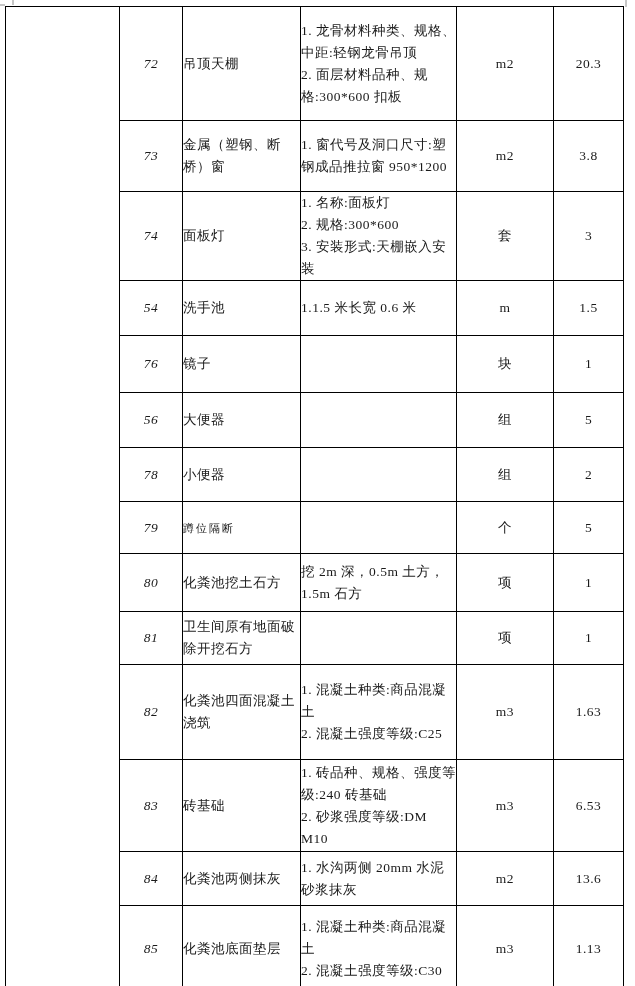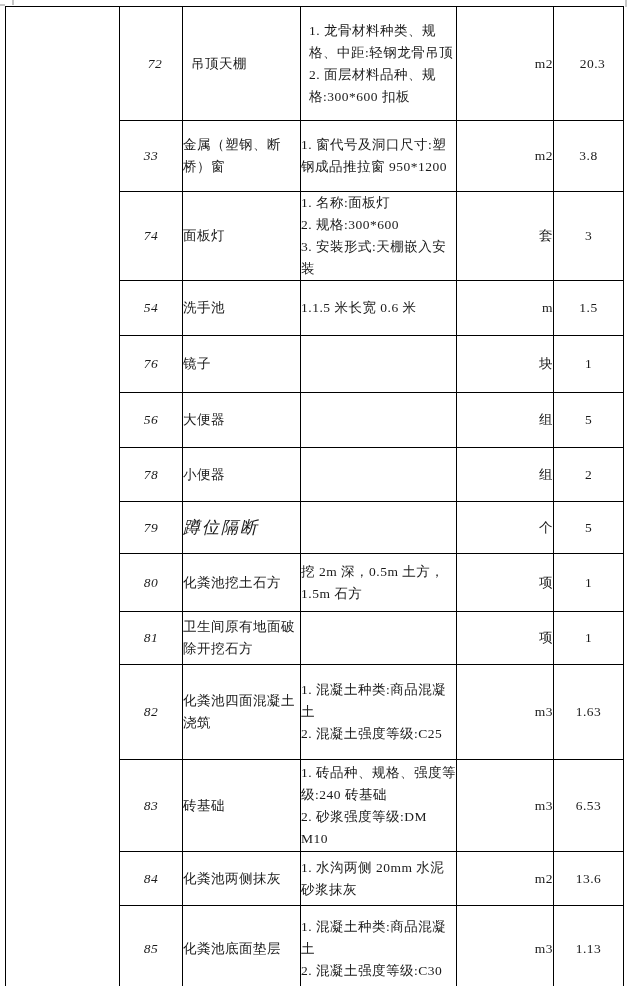--- a/index.html
+++ b/index.html
@@ -51,44 +51,44 @@
   }
   td.col-name {
     text-align: left;
     padding: 2px 10px;
   }
   td.col-desc {
     text-align: left;
     padding: 2px 5px 2px 7px;
     white-space: pre-line;
   }
-  td.col-unit { text-align: right; }
+  td.col-unit { text-align: center; }
   td.col-qty {
     text-align: center;
     font-size: 14px;
     letter-spacing: 0;
     margin-top: 6px;
   }
   
-  tr.r0  td { height: 113px; padding-left: 8px; }
+  tr.r0  td { height: 113px; }
   tr.r1  td { height: 70px; }
   tr.r2  td { height: 88px; }
   tr.r3  td { height: 54px; }
   tr.r4  td { height: 56px; }
   tr.r5  td { height: 54px; }
   tr.r6  td { height: 53px; }
   tr.r7  td { height: 51px; }
   tr.r8  td { height: 57px; }
   tr.r9  td { height: 52px; }
   tr.r10 td { height: 94px; }
   tr.r11 td { height: 91px; }
   tr.r12 td { height: 53px; }
   tr.r13 td { height: 86px; }
   
-  tr.r7 td.col-name { font-size: 17px; letter-spacing: 2px; font-style: italic; }
+  tr.r7 td.col-name { font-size: 11px; letter-spacing: 2px; }
 </style>
 </head>
 <body>
 
 <div class="page">
   <div class="mark mark-tl-v"></div>
   <div class="mark mark-tl-h"></div>
   <div class="mark mark-tr-v"></div>
 
   <table class="boq">
@@ -104,21 +104,21 @@
       <tr class="r0">
         <td class="col-category" rowspan="14"></td>
         <td class="col-no">72</td>
         <td class="col-name">吊顶天棚</td>
         <td class="col-desc">1. 龙骨材料种类、规格、中距:轻钢龙骨吊顶
 2. 面层材料品种、规格:300*600 扣板</td>
         <td class="col-unit">m2</td>
         <td class="col-qty">20.3</td>
       </tr>
       <tr class="r1">
-        <td class="col-no">33</td>
+        <td class="col-no">73</td>
         <td class="col-name">金属（塑钢、断桥）窗</td>
         <td class="col-desc">1. 窗代号及洞口尺寸:塑钢成品推拉窗 950*1200</td>
         <td class="col-unit">m2</td>
         <td class="col-qty">3.8</td>
       </tr>
       <tr class="r2">
         <td class="col-no">74</td>
         <td class="col-name">面板灯</td>
         <td class="col-desc">1. 名称:面板灯
 2. 规格:300*600

